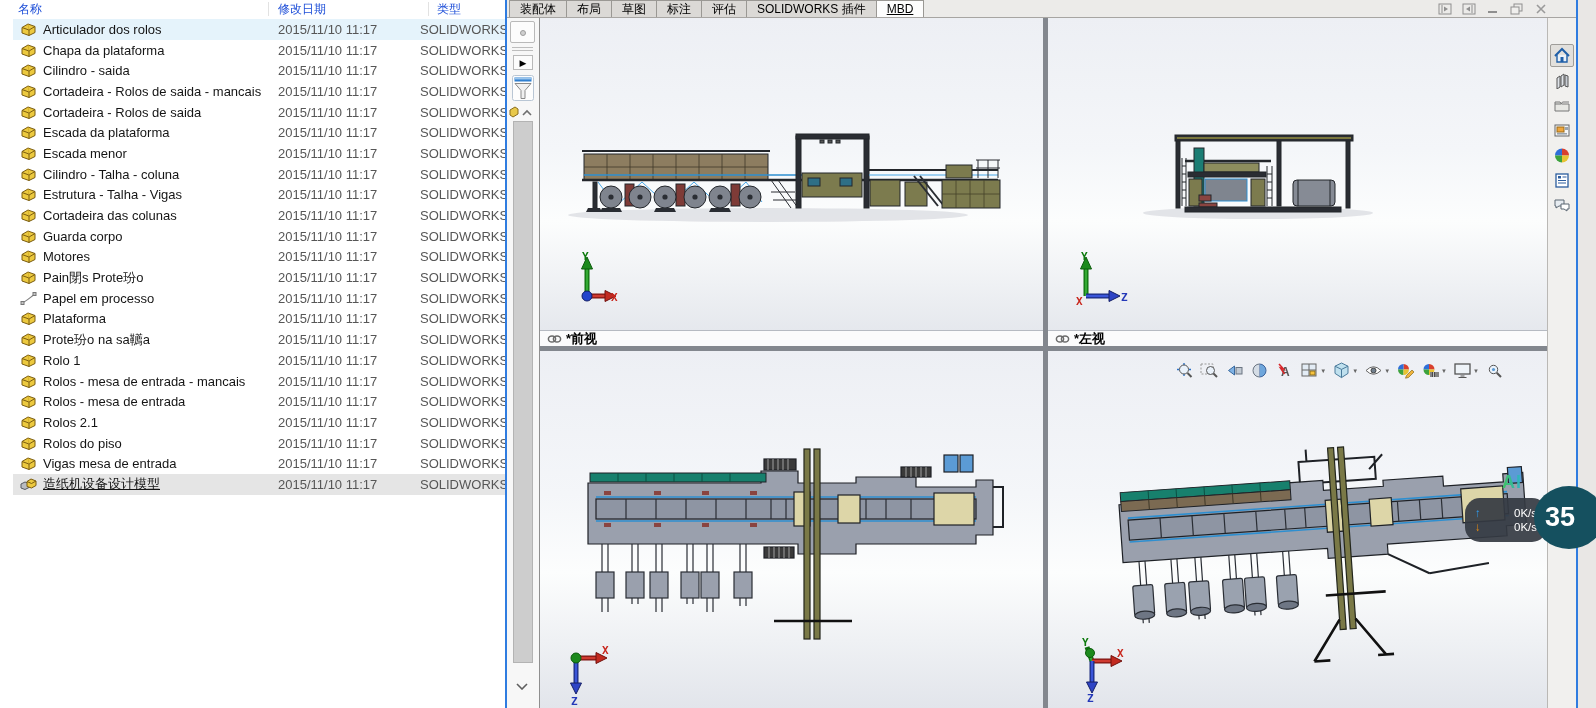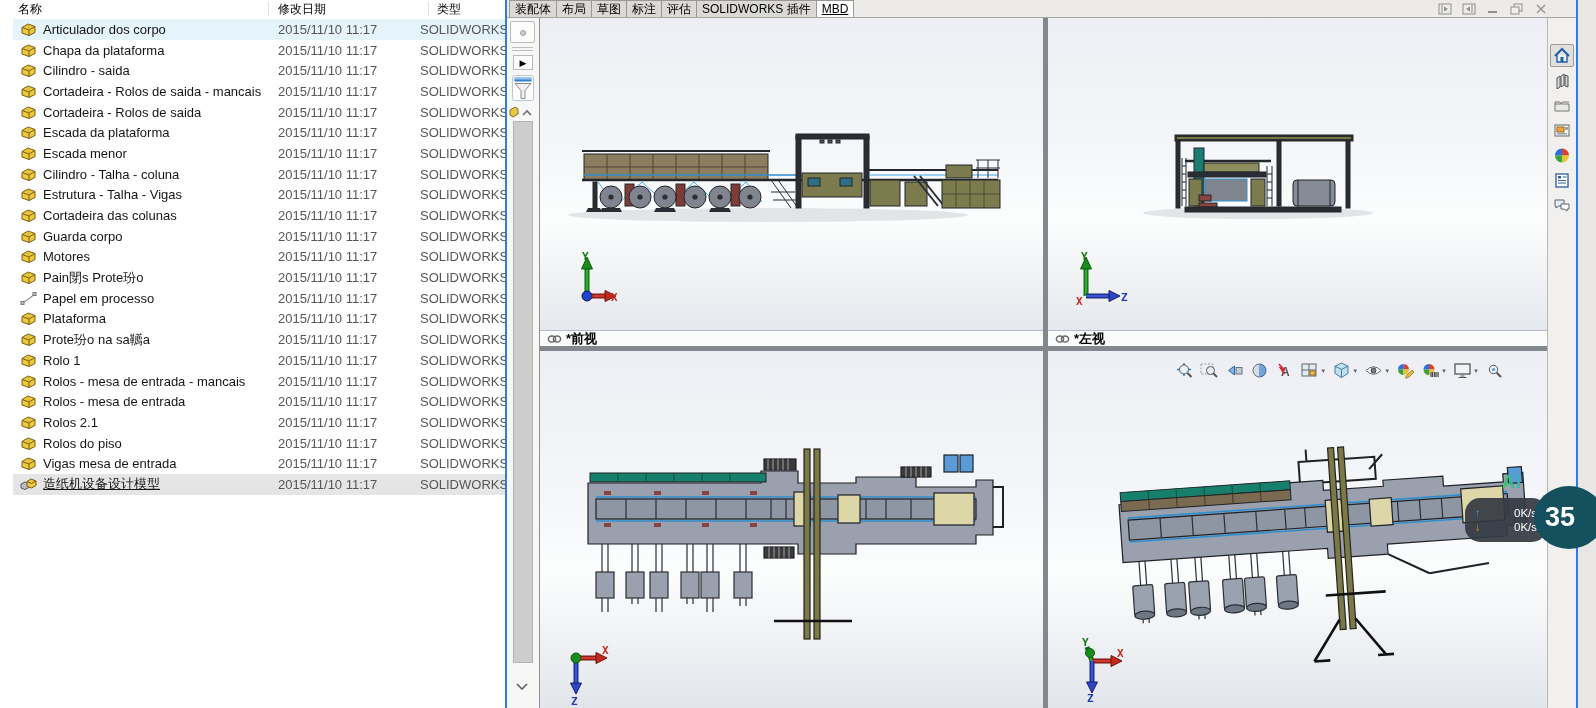--- a/index.html
+++ b/index.html
@@ -2,21 +2,21 @@
 <html><head>
 <meta charset="utf-8">
 <style>
   html,body{margin:0;padding:0;background:#fff;}
   .stage{position:relative;width:1596px;height:708px;overflow:hidden;
          font-family:"Liberation Sans","DejaVu Sans",sans-serif;background:#fff;}
   .stage *{box-sizing:border-box;}
 
   
   .explorer{position:absolute;left:0;top:0;width:505px;height:708px;background:#fff;overflow:hidden;}
-  .col-headers{position:relative;height:16px;font-size:12px;color:#000000;}
+  .col-headers{position:relative;height:16px;font-size:12px;color:#1d4ed8;}
   .ch{position:absolute;top:1px;white-space:nowrap;cursor:default;}
   .ch-name{left:18px;} .ch-date{left:278px;} .ch-type{left:437px;}
   .ch-div{position:absolute;top:2px;width:1px;height:14px;background:#e2e2e2;}
   .rows{position:absolute;top:19px;left:0;right:0;}
   .frow{position:relative;height:20.7px;display:flex;align-items:center;font-size:13px;
         padding-left:7px;margin-left:13px;white-space:nowrap;cursor:default;}
   .frow.hover{background:#e5f3fb;}
   .frow.selected{background:#e5e5e5;}
   .frow.selected .fname{text-decoration:underline;}
   .ficon{width:17px;height:15px;margin-right:6px;flex:none;}
@@ -25,21 +25,21 @@
   .fdate{position:absolute;left:265px;color:#565656;}
   .ftype{position:absolute;left:407px;width:86px;overflow:hidden;color:#565656;}
 
   
   .sw{position:absolute;left:505px;top:0;width:1073px;height:708px;background:#f0efed;
       border-left:2px solid #2f7ce0;}
   .sw-rborder{position:absolute;right:0;top:0;width:2px;height:708px;background:#2f7ce0;}
 
   .tabbar{position:absolute;left:0;top:0;right:2px;height:18px;background:#ecebe9;
           border-bottom:1px solid #a7a5a2;display:flex;align-items:stretch;padding-left:2px;}
-  .tab{font-size:12px;line-height:16px;padding:0 5px;background:#dbd9d6;color:#000;
+  .tab{font-size:12px;line-height:16px;padding:0 10px;background:#dbd9d6;color:#000;
        border:1px solid #9a9894;border-bottom:none;margin-right:-1px;cursor:default;}
   .tab.active{background:#fdfdfd;text-decoration:underline;}
   .wctrls{position:absolute;top:2px;left:930px;display:flex;gap:9px;align-items:center;}
   .wbtn{width:15px;height:13px;display:flex;align-items:center;justify-content:center;cursor:default;}
   .wbtn svg{display:block;}
 
   
   .gutter{position:absolute;left:0;top:18px;width:33px;bottom:0;background:#f7f7f7;
           border-right:1px solid #8f8f8f;}
   .g-minibtn{position:absolute;left:3px;top:3px;width:25px;height:22px;background:#fcfcfc;
@@ -116,21 +116,21 @@
     <div class="rows" id="file-list">
         <div class="frow hover">
           <span class="ficon">
             <svg viewBox="0 0 17 15">
               <path d="M2 5.5 8 2l7 2.5v6L9 13.5 2 11z" fill="#ecc93f" stroke="#7a5c10"></path>
               <path d="M2 5.5 9 8l6-3.5" fill="none" stroke="#7a5c10"></path>
               <path d="M9 8v5.5" stroke="#7a5c10"></path>
               <path d="M8 2l1 6" stroke="#caa21f" stroke-width=".6"></path>
             </svg>
           </span>
-          <span class="fname">Articulador dos corpo</span>
+          <span class="fname">Articulador dos rolos</span>
           <span class="fdate">2015/11/10 11:17</span>
           <span class="ftype">SOLIDWORKS P</span>
         </div>
         <div class="frow">
           <span class="ficon">
             <svg viewBox="0 0 17 15">
               <path d="M2 5.5 8 2l7 2.5v6L9 13.5 2 11z" fill="#ecc93f" stroke="#7a5c10"></path>
               <path d="M2 5.5 9 8l6-3.5" fill="none" stroke="#7a5c10"></path>
               <path d="M9 8v5.5" stroke="#7a5c10"></path>
               <path d="M8 2l1 6" stroke="#caa21f" stroke-width=".6"></path>

